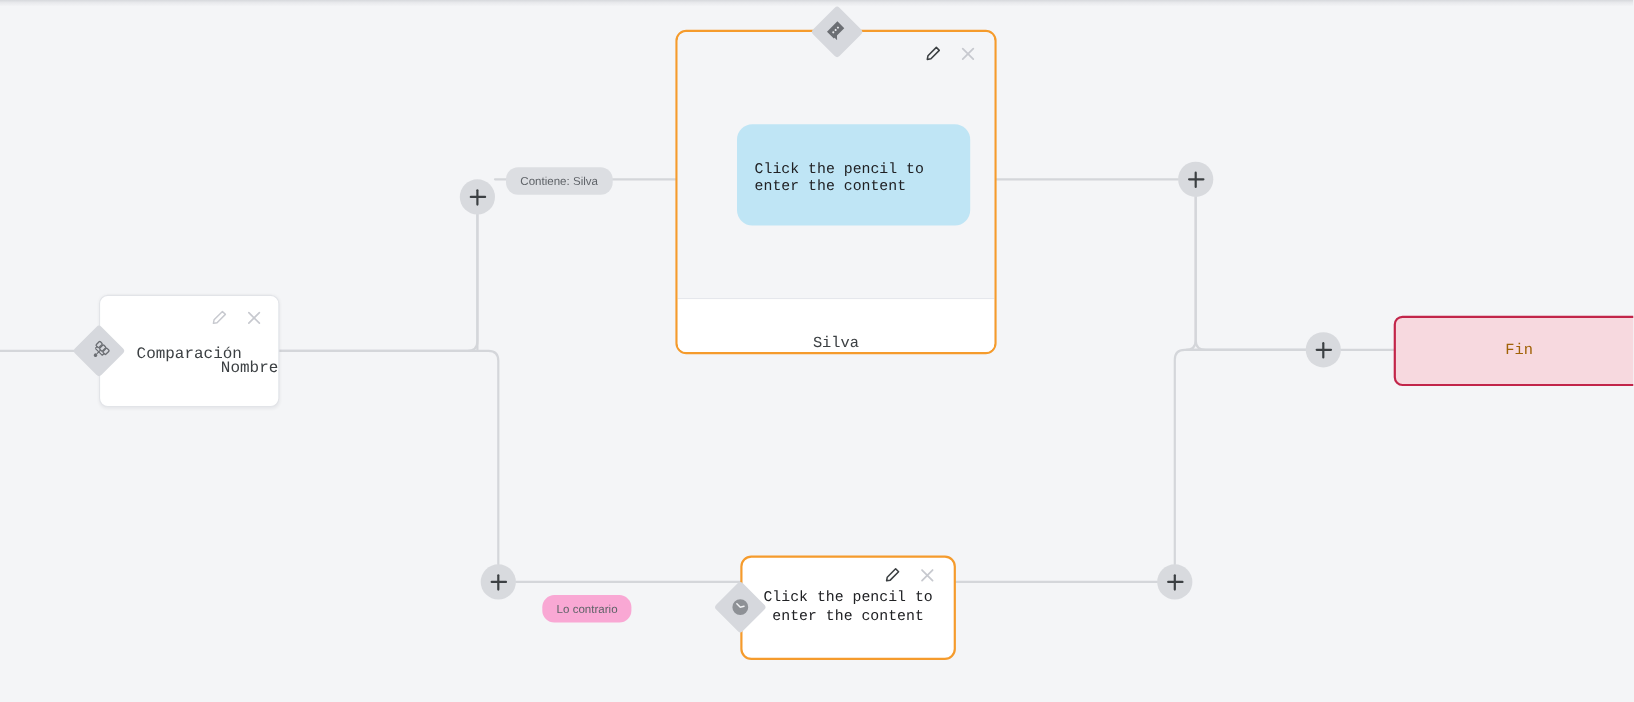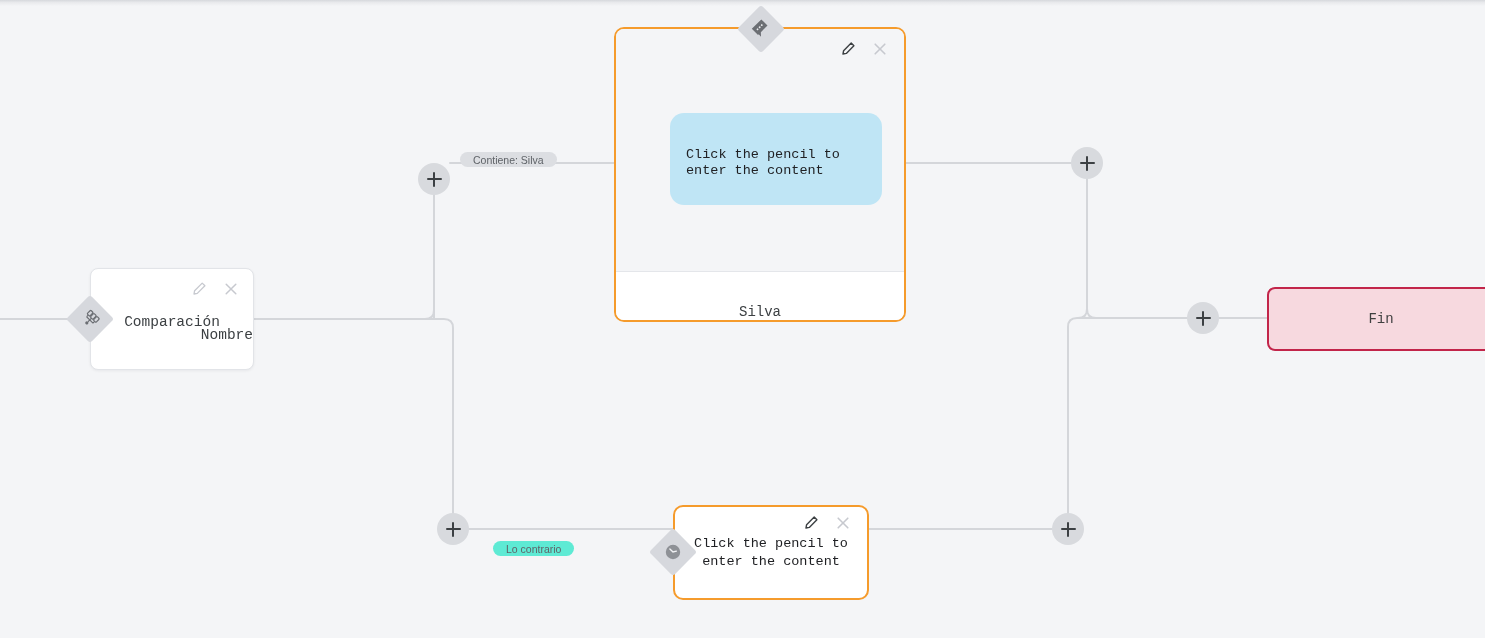--- a/index.html
+++ b/index.html
@@ -159,21 +159,21 @@
     height: 64px;
     border: 2px solid #c2254a;
     border-radius: 8px;
     background: #f7d9df;
     display: flex;
     align-items: center;
     justify-content: center;
   }
   .node-end span {
     font-size: 14px;
-    color: #404040;
+    color: #a16207;
   }
 
   
   .node-tools {
     position: absolute;
     display: flex;
     align-items: center;
     gap: 16px;
   }
   .tool-btn {
@@ -221,33 +221,33 @@
     position: absolute;
     background: #3c4043;
     border-radius: 1px;
   }
   .plus::before { width: 15px; height: 2px; }
   .plus::after  { width: 2px; height: 15px; }
 
   
   .edge-label {
     position: absolute;
-    height: 15px;
+    height: 25px;
     display: flex;
     align-items: center;
     justify-content: center;
     border-radius: 11px;
     font-size: 10.5px;
     color: #5f6368;
     white-space: nowrap;
     padding: 0 13px;
     box-sizing: border-box;
   }
   .edge-label.gray  { background: #dcdee2; }
-  .edge-label.white { background: #5eead4; }
+  .edge-label.white { background: #f9a8d4; }
 </style>
 </head>
 <body>
 
 <div id="canvas">
 
   <div class="top-edge"></div>
 
   <svg id="wires" viewBox="0 0 1485 638" xmlns="http://www.w3.org/2000/svg">
 

